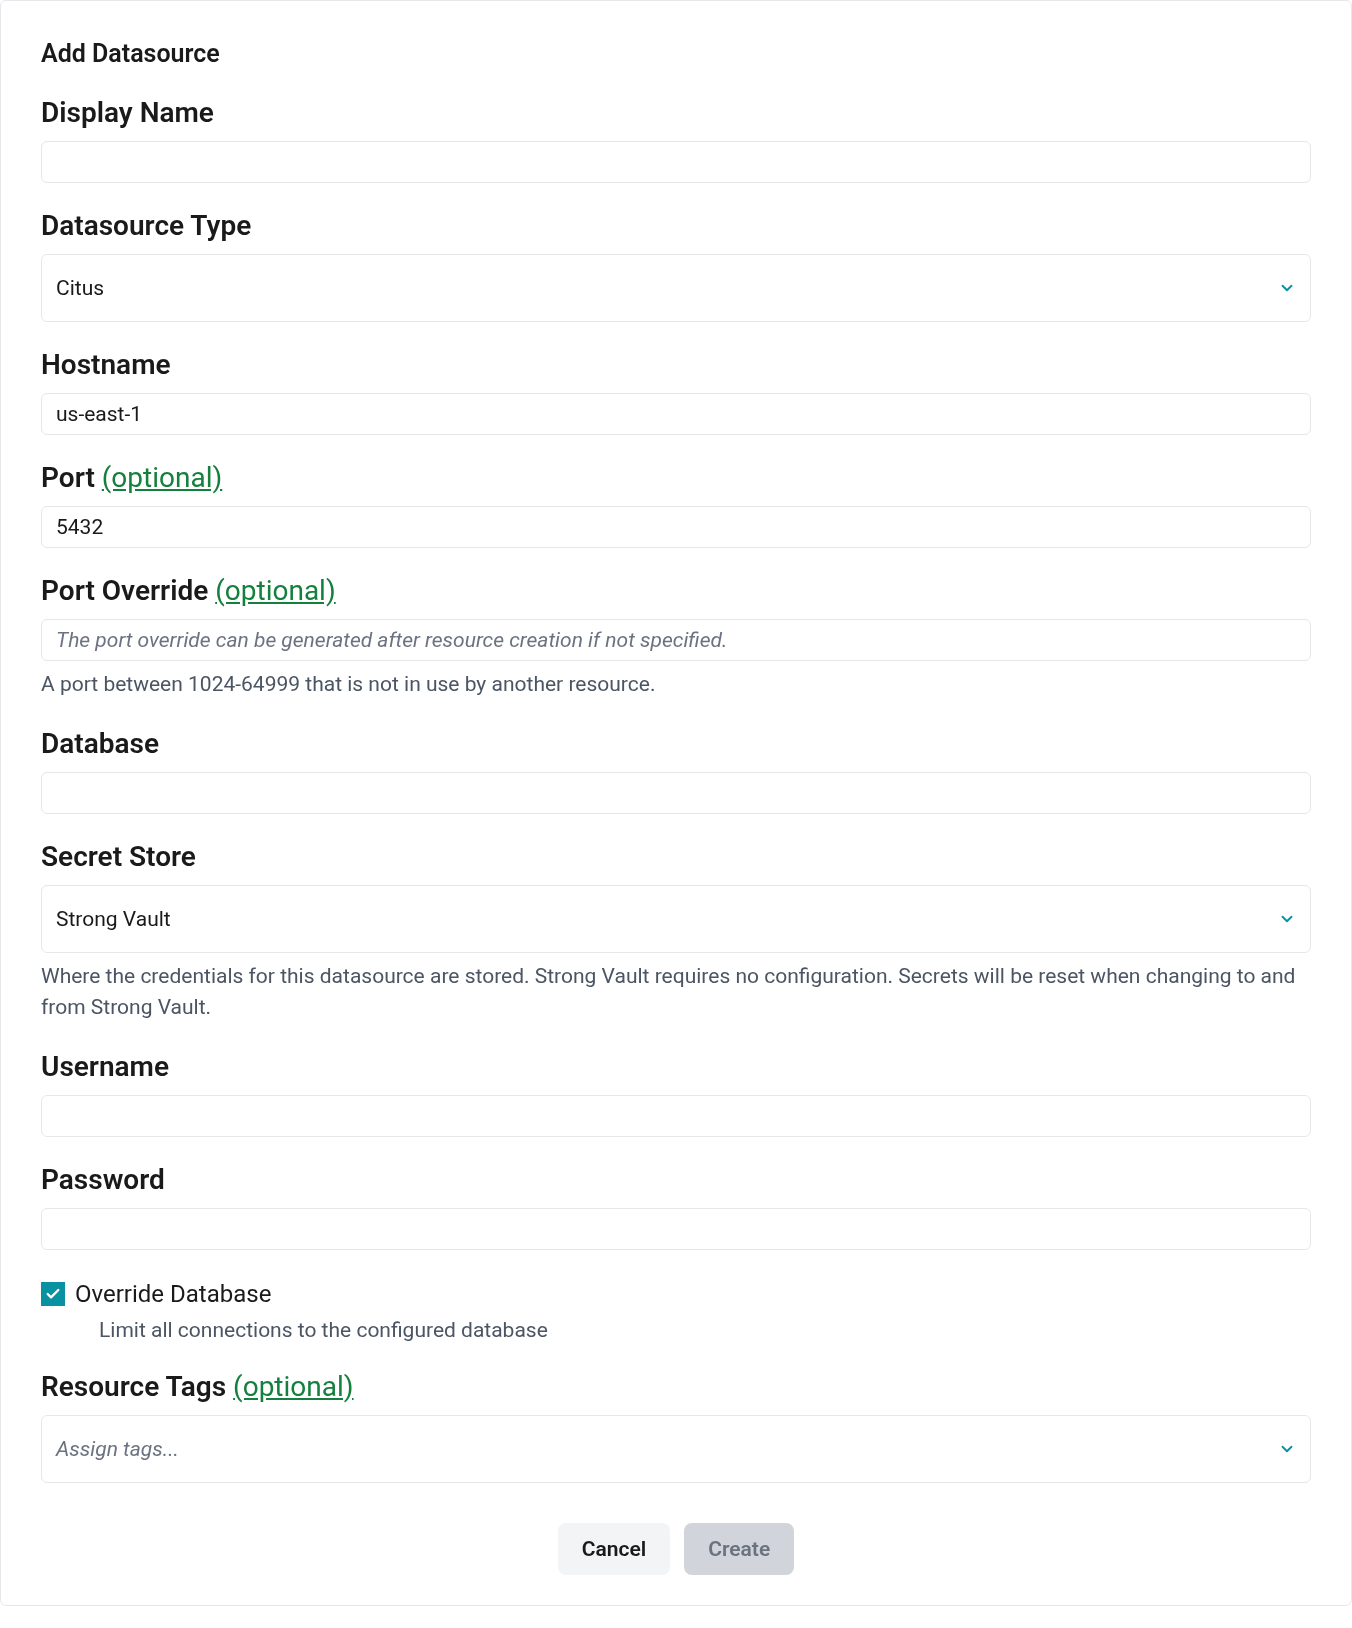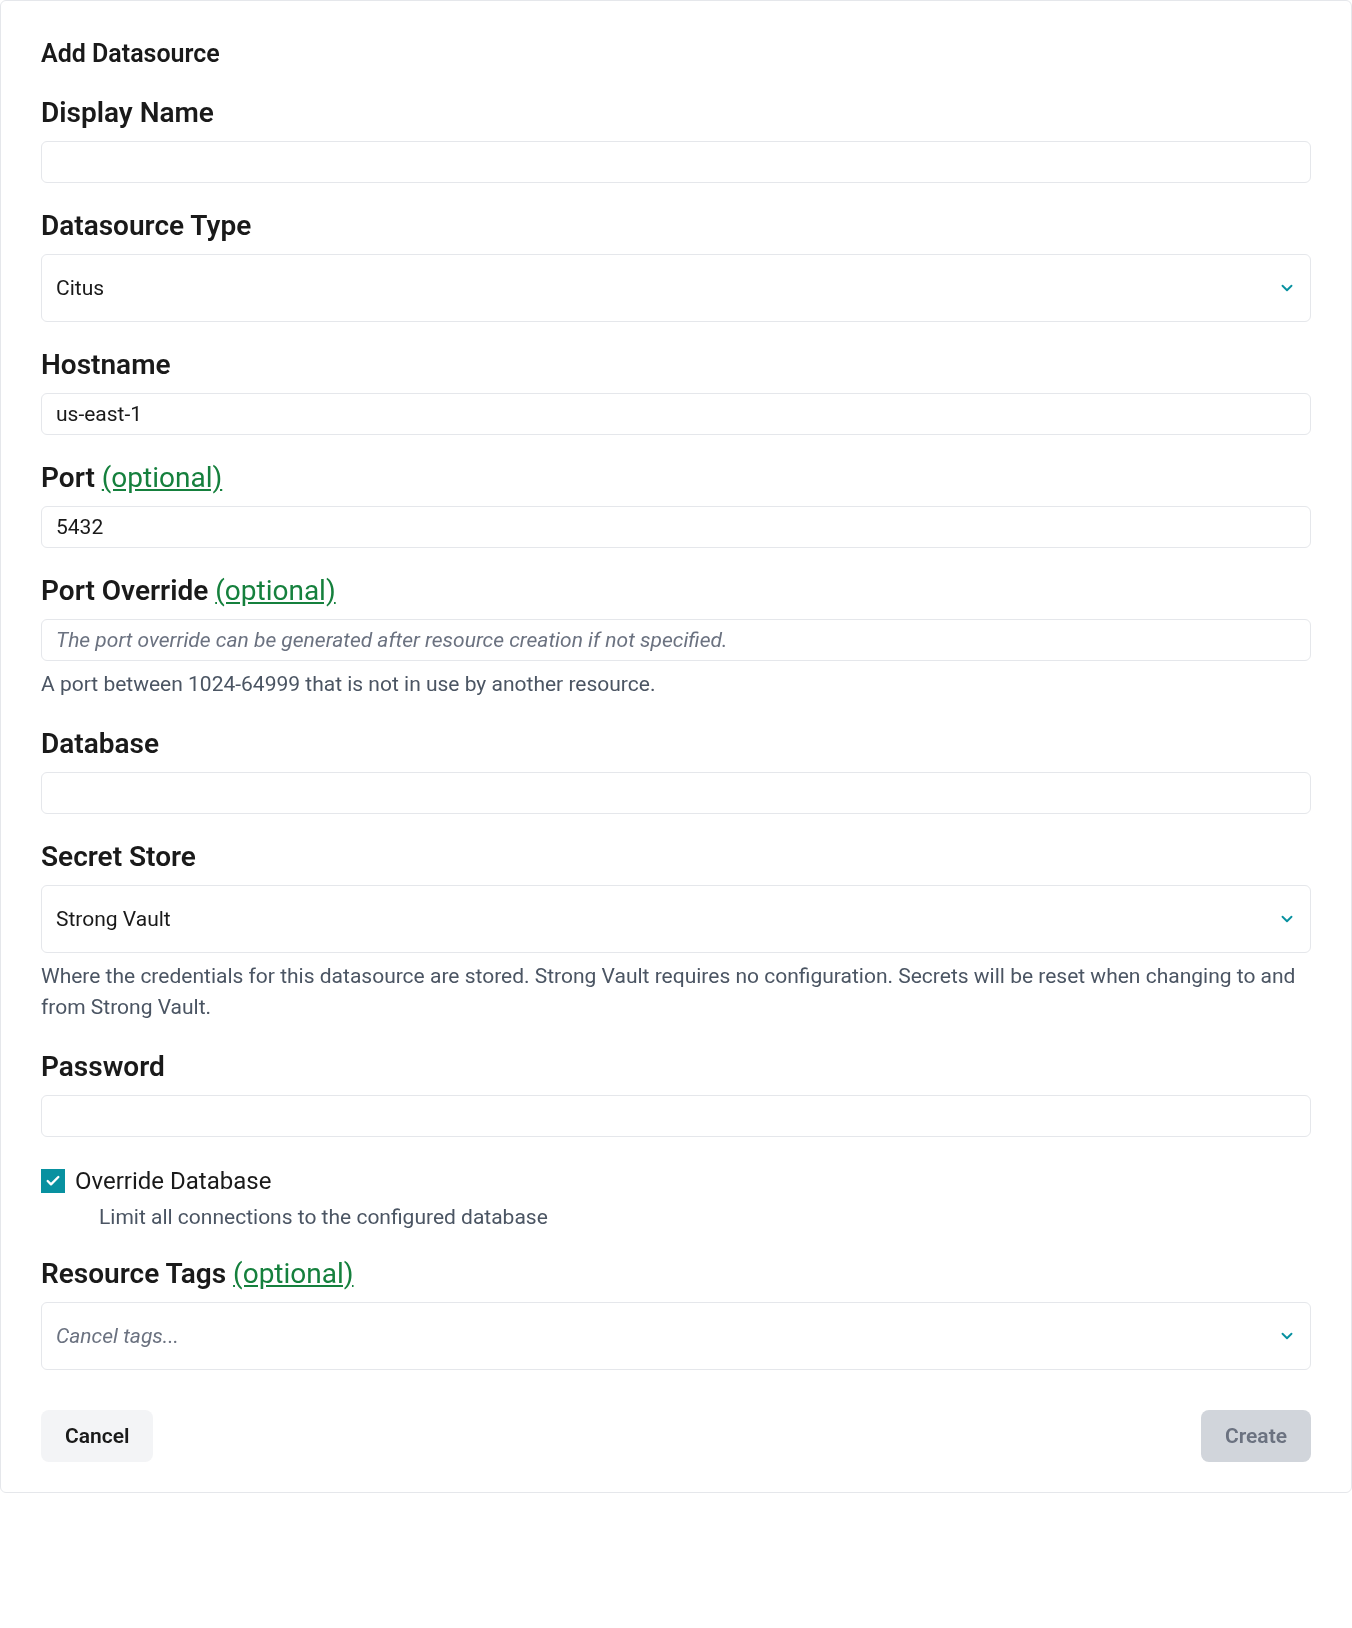--- a/index.html
+++ b/index.html
@@ -108,21 +108,21 @@
     color: #1a1a1a;
   }
   .checkbox-help {
     font-size: 21px;
     color: #4b5563;
     margin-left: 58px;
     margin-bottom: 28px;
   }
   .button-row {
     display: flex;
-    justify-content: space-between;
+    justify-content: center;
     gap: 14px;
     margin-top: 40px;
   }
   .btn {
     padding: 14px 24px;
     border-radius: 8px;
     font-size: 21px;
     font-weight: 600;
     border: none;
     cursor: pointer;
@@ -191,20 +191,24 @@
       <span>Strong Vault</span>
       <span class="chevron">
         <svg viewBox="0 0 24 24" fill="none" stroke="#0891a0" stroke-width="2.5" stroke-linecap="round" stroke-linejoin="round">
             <polyline points="6 9 12 15 18 9"></polyline>
           </svg>
       </span>
     </div>
     <div class="help-text">Where the credentials for this datasource are stored. Strong Vault requires no configuration. Secrets will be reset when changing to and from Strong Vault.</div>
   </div>
 
+  <div class="form-group">
+    <label class="form-label">Username</label>
+    <input class="form-input" type="text" value="" style="">
+  </div>
 
   <div class="form-group">
     <label class="form-label">Password</label>
     <input class="form-input" type="password" value="" style="">
   </div>
 
   <div class="checkbox-row">
     <span class="checkbox">
       <svg viewBox="0 0 24 24" fill="none" stroke="#fff" stroke-width="3.5" stroke-linecap="round" stroke-linejoin="round">
           <polyline points="20 6 9 17 4 12"></polyline>
@@ -212,21 +216,21 @@
     </span>
     <span class="checkbox-label">Override Database</span>
   </div>
   <div class="checkbox-help">Limit all connections to the configured database</div>
 
   <div class="form-group">
     <label class="form-label">
       <span>Resource Tags </span><span class="optional">(optional)</span>
     </label>
     <div class="form-select">
-      <span style="color:#6b7280;font-style:italic;">Cancel tags...</span>
+      <span style="color:#6b7280;font-style:italic;">Assign tags...</span>
       <span class="chevron">
         <svg viewBox="0 0 24 24" fill="none" stroke="#0891a0" stroke-width="2.5" stroke-linecap="round" stroke-linejoin="round">
             <polyline points="6 9 12 15 18 9"></polyline>
           </svg>
       </span>
     </div>
   </div>
 
   <div class="button-row">
     <button class="btn btn-cancel">Cancel</button>

